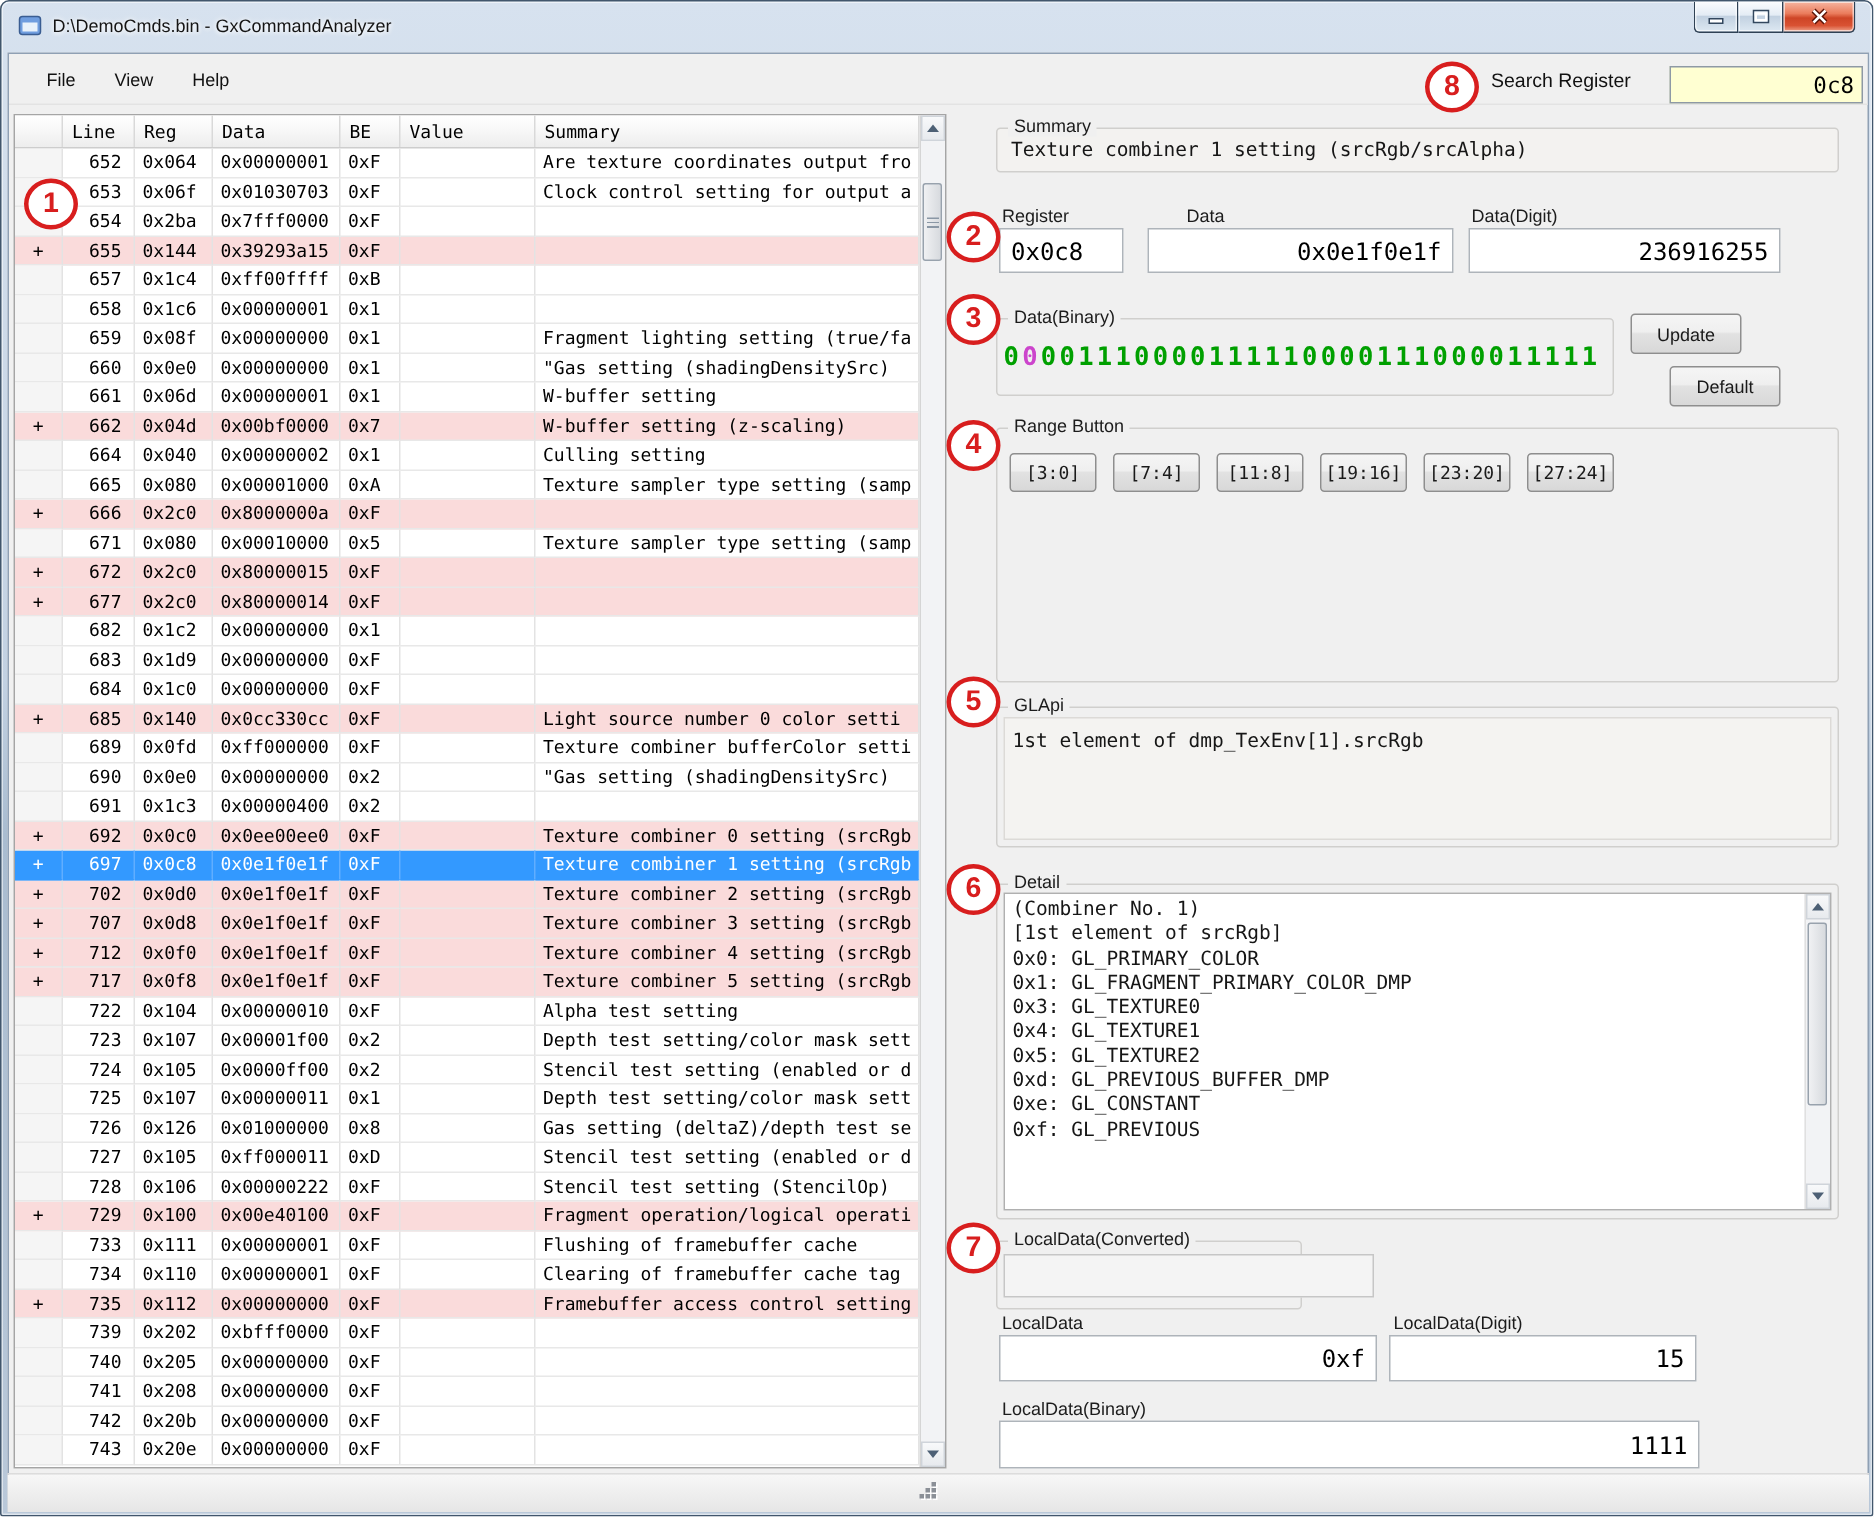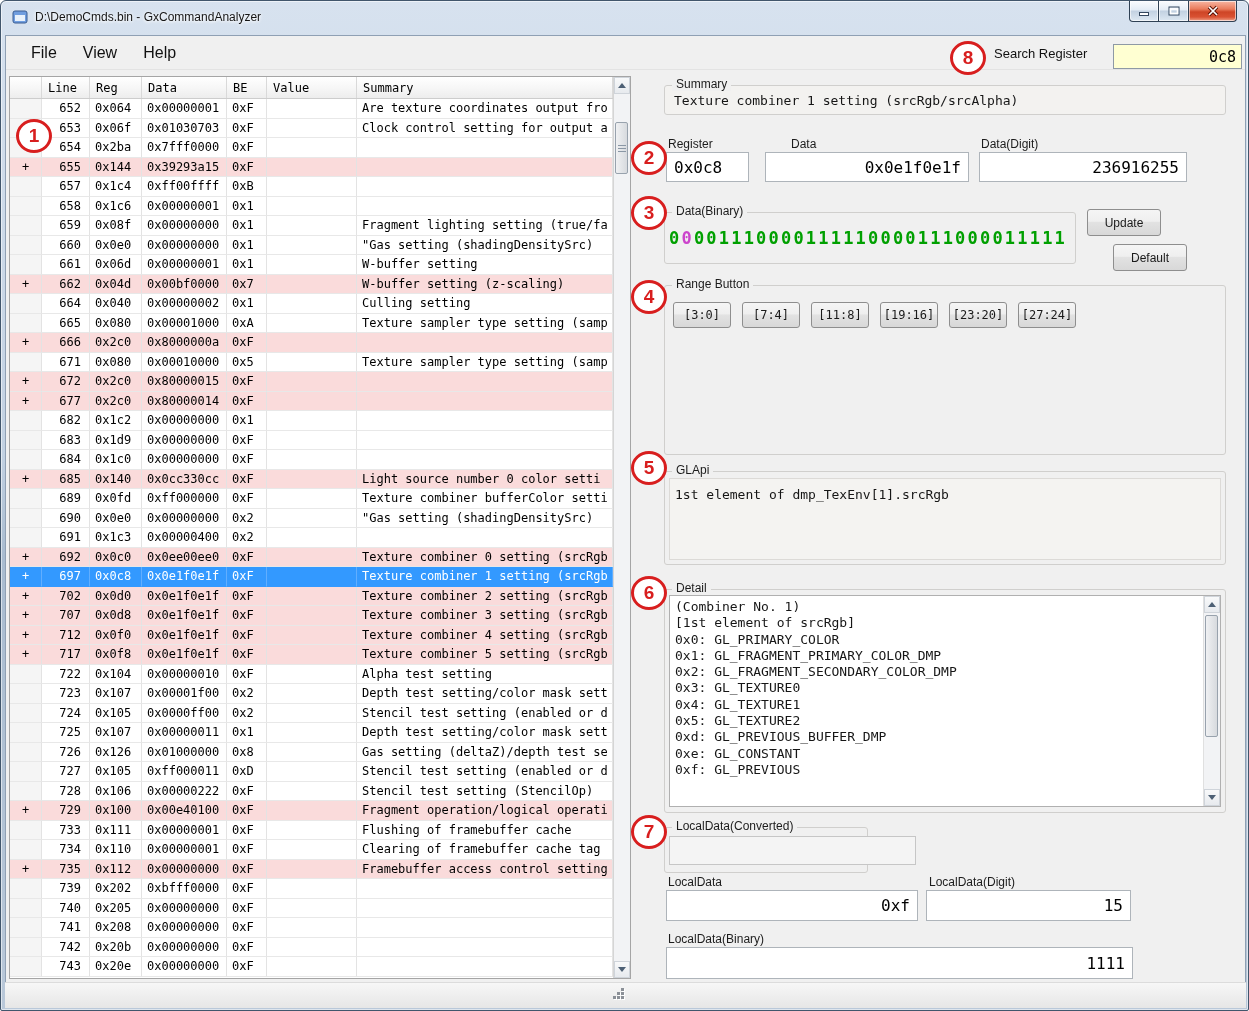--- a/index.html
+++ b/index.html
@@ -17,21 +17,21 @@
   .wbtn{height:21px;border:1px solid #2f4154;border-top:none;display:flex;align-items:center;justify-content:center;
     box-shadow:inset 0 0 0 1px rgba(255,255,255,.6);}
   .wbtn.min{width:30px;border-radius:0 0 0 4px;background:linear-gradient(#fafcfe,#e4ecf5 45%,#c2d1e1 50%,#dde8f2);}
   .wbtn.max{width:30px;border-left:none;background:linear-gradient(#fafcfe,#e4ecf5 45%,#c2d1e1 50%,#dde8f2);}
   .wbtn.close{width:48px;border-left:none;border-radius:0 0 4px 0;
     background:linear-gradient(#f7b6a2,#ea7c5c 40%,#ce4526 55%,#d95233 80%,#efa38b);}
   
   .client{position:absolute;left:4px;top:34px;width:1241px;height:973px;background:#f0f0f0;border:1px solid #8fa1b5;border:1px solid #8fa0b4;}
   .menubar{position:absolute;left:5px;top:35px;width:1239px;height:34px;background:#f0f0f0;border-bottom:1px solid #e3e3e3;}
   .menu-items{position:absolute;left:12px;top:0;height:33px;display:flex;align-items:center;}
-  .menu-item{padding:7px 13px;font-size:16px;color:#111;}
+  .menu-item{padding:7px 13px;font-size:12px;color:#111;}
   .search-label{position:absolute;left:993px;top:45px;font-size:13px;color:#111;}
   .search-input{position:absolute;left:1112px;top:43px;width:129px;height:25px;background:#ffffd2;
     border:1px solid #8e99a5;font:15px "DejaVu Sans Mono",monospace;text-align:right;padding-right:5px;color:#000;}
   
   .grid{position:absolute;left:8px;top:75px;width:622px;height:903px;background:#fff;border:1px solid #a5a5a5;}
   .grid-head{position:absolute;left:0;top:0;right:17px;height:22px;display:flex;
     background:linear-gradient(#ffffff,#f6f6f6 55%,#ededed);border-bottom:1px solid #cdcdcd;
     font:12px "DejaVu Sans Mono",monospace;color:#000;}
   .hc{border-right:1px solid #d9d9d9;display:flex;align-items:center;padding-left:6px;overflow:hidden;}
   .c0{width:32px;}.c1{width:48px;}.c2{width:52px;}.c3{width:85px;}.c4{width:40px;}.c5{width:90px;}.c6{flex:1;}
@@ -622,21 +622,20 @@
   </div>
 
   <div class="groupbox gb-detail">
     <span class="gb-label">Detail</span>
     <div class="detail-box">
       <div class="detail-text">
           <div class="detail-line">(Combiner No. 1)</div>
           <div class="detail-line">[1st element of srcRgb]</div>
           <div class="detail-line">0x0: GL_PRIMARY_COLOR</div>
           <div class="detail-line">0x1: GL_FRAGMENT_PRIMARY_COLOR_DMP</div>
-          <div class="detail-line">0x2: GL_FRAGMENT_SECONDARY_COLOR_DMP</div>
           <div class="detail-line">0x3: GL_TEXTURE0</div>
           <div class="detail-line">0x4: GL_TEXTURE1</div>
           <div class="detail-line">0x5: GL_TEXTURE2</div>
           <div class="detail-line">0xd: GL_PREVIOUS_BUFFER_DMP</div>
           <div class="detail-line">0xe: GL_CONSTANT</div>
           <div class="detail-line">0xf: GL_PREVIOUS</div>
         </div>
       <div class="vscroll">
         <div class="sbtn up">
             <i class="tri up"></i>

